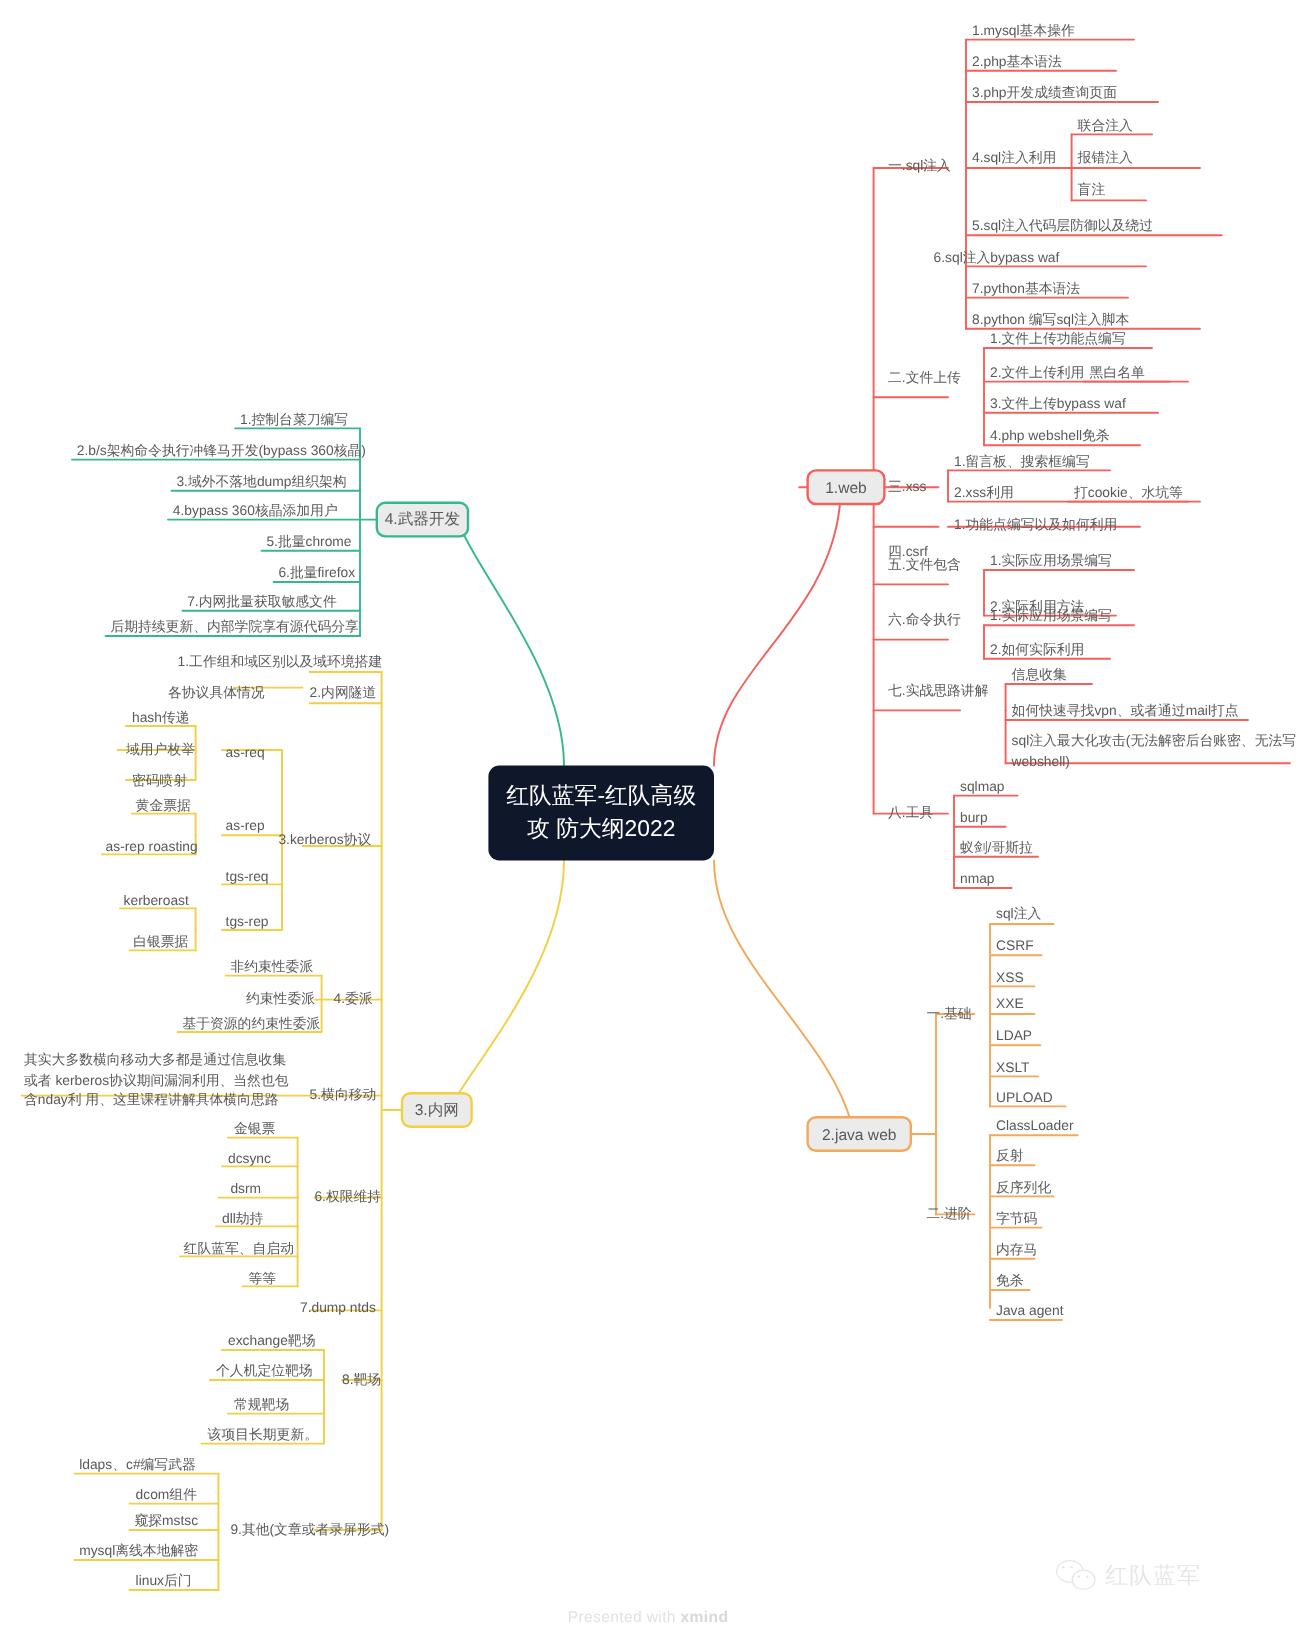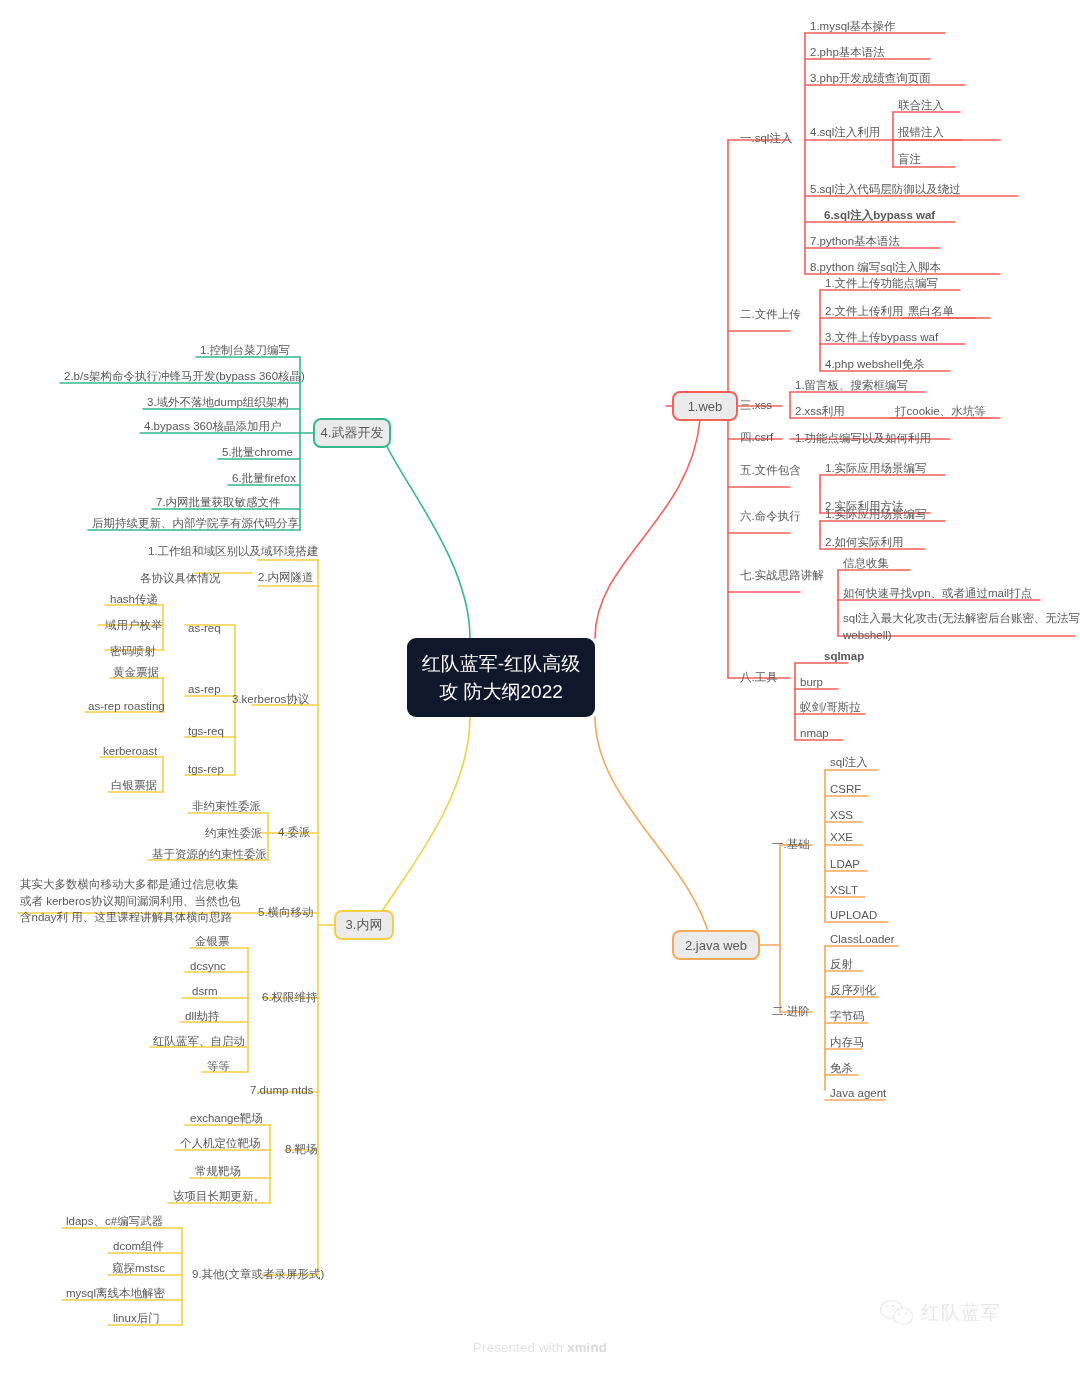--- a/index.html
+++ b/index.html
@@ -254,32 +254,32 @@
 
   <div class="branch orange" style="left:672px;top:930px;width:88px;height:30px;">2.java web</div>
 
   <div class="branch yellow" style="left:334px;top:910px;width:60px;height:30px;">3.内网</div>
 
   <div class="branch green" style="left:313px;top:418px;width:78px;height:30px;text-align:right;">4.武器开发</div>
 
   <div class="sub" style="left:740px;top:131px;">一.sql注入</div>
   <div class="sub" style="left:740px;top:307px;">二.文件上传</div>
   <div class="sub" style="left:740px;top:398px;">三.xss</div>
-  <div class="sub" style="left:740px;top:430px;">四.csrf</div>
+  <div class="sub" style="left:740px;top:452px;">四.csrf</div>
   <div class="sub" style="left:740px;top:463px;">五.文件包含</div>
   <div class="sub" style="left:740px;top:509px;">六.命令执行</div>
   <div class="sub" style="left:740px;top:568px;">七.实战思路讲解</div>
   <div class="sub" style="left:740px;top:670px;">八.工具</div>
 
   <div class="node leaf" style="left:810px;top:18px;">1.mysql基本操作</div>
   <div class="node leaf" style="left:810px;top:44px;">2.php基本语法</div>
   <div class="node leaf" style="left:810px;top:70px;">3.php开发成绩查询页面</div>
   <div class="node leaf" style="left:810px;top:124px;">4.sql注入利用</div>
   <div class="node leaf" style="left:810px;top:181px;">5.sql注入代码层防御以及绕过</div>
-  <div class="node leaf" style="left:824px;top:207px;font-weight:bold;">6.sql注入bypass waf</div>
+  <div class="node leaf" style="left:778px;top:207px;">6.sql注入bypass waf</div>
   <div class="node leaf" style="left:810px;top:233px;">7.python基本语法</div>
   <div class="node leaf" style="left:810px;top:259px;">8.python 编写sql注入脚本</div>
 
   <div class="node leaf" style="left:898px;top:97px;">联合注入</div>
   <div class="node leaf" style="left:898px;top:124px;">报错注入</div>
   <div class="node leaf" style="left:898px;top:151px;">盲注</div>
 
   <div class="node leaf" style="left:825px;top:275px;">1.文件上传功能点编写</div>
   <div class="node leaf" style="left:825px;top:303px;">2.文件上传利用</div>
   <div class="node leaf" style="left:908px;top:303px;">黑白名单</div>
@@ -296,21 +296,21 @@
   <div class="node leaf" style="left:825px;top:498px;">2.实际利用方法</div>
 
   <div class="node leaf" style="left:825px;top:506px;">1.实际应用场景编写</div>
   <div class="node leaf" style="left:825px;top:534px;">2.如何实际利用</div>
 
   <div class="node leaf" style="left:843px;top:555px;">信息收集</div>
   <div class="node leaf" style="left:843px;top:585px;">如何快速寻找vpn、或者通过mail打点</div>
   <div class="node leaf" style="left:843px;top:610px;width:230px;">sql注入最大化攻击(无法解密后台账密、无法写
 webshell)</div>
 
-  <div class="node leaf" style="left:824px;top:648px;font-weight:bold;">sqlmap</div>
+  <div class="node leaf" style="left:800px;top:648px;">sqlmap</div>
   <div class="node leaf" style="left:800px;top:674px;">burp</div>
   <div class="node leaf" style="left:800px;top:699px;">蚁剑/哥斯拉</div>
   <div class="node leaf" style="left:800px;top:725px;">nmap</div>
 
   <div class="sub" style="left:772px;top:837px;">一.基础</div>
   <div class="sub" style="left:772px;top:1004px;">二.进阶</div>
 
   <div class="node leaf" style="left:830px;top:754px;">sql注入</div>
   <div class="node leaf" style="left:830px;top:781px;">CSRF</div>
   <div class="node leaf" style="left:830px;top:807px;">XSS</div>

